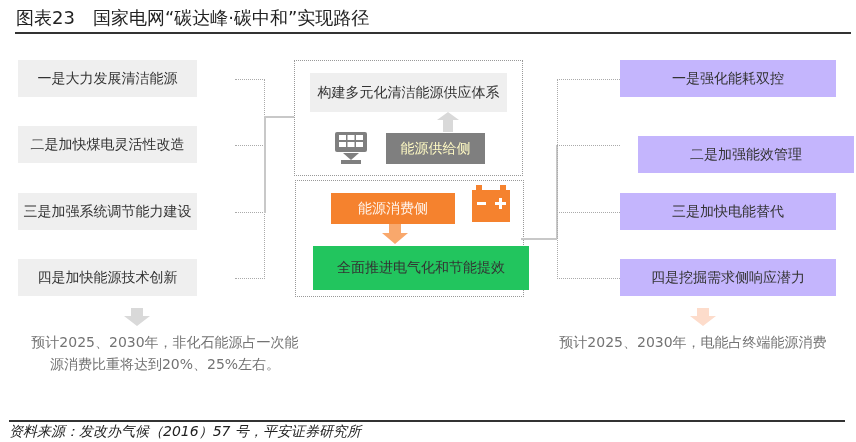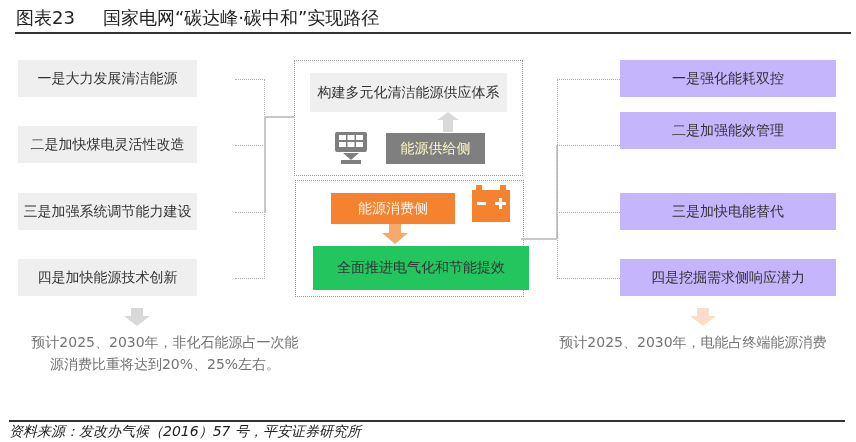--- a/index.html
+++ b/index.html
@@ -1,20 +1,20 @@
 <!DOCTYPE html>
 <html><head>
 <meta charset="utf-8">
 <style>
   html, body { margin: 0; padding: 0; background: #ffffff; }
   body { width: 856px; height: 442px; position: relative; overflow: hidden;
          font-family: "DejaVu Sans", "Liberation Sans", sans-serif; color: #333333; }
   .abs { position: absolute; }
   .title { left: 16px; top: 6px; font-size: 18px; color: #222; letter-spacing: 0px; white-space: nowrap; }
-  .title .num { margin-right: 28px; }
+  .title .num { margin-right: 18px; }
   .rule-top { left: 15px; top: 32px; width: 836px; height: 2px; background: #333; }
   .rule-bot { left: 9px; top: 420px; width: 836px; height: 2px; background: #333; }
   .source { left: 9px; top: 423px; font-size: 14px; font-style: italic; color: #222; white-space: nowrap; }
 
   .box { position: absolute; display: flex; align-items: center; justify-content: center;
          font-size: 14px; color: #333; white-space: nowrap; }
   .left-box { left: 18px; width: 179px; height: 37px; background: #efefef; }
   .right-box { left: 620px; width: 216px; height: 37px; background: #c4b5fd; }
 
   .dot-h { position: absolute; height: 0; border-top: 1px dotted #aaa; }
@@ -99,21 +99,21 @@
 
 <div class="solid-h" style="left:521px; top:238px; width:36px;"></div>
 <div class="solid-v" style="left:556px; top:145px; height:94px;"></div>
 <div class="dot-v" style="left:557px; top:79px; height:200px;"></div>
 <div class="dot-h" style="left:557px; top:79px; width:63px;"></div>
 <div class="dot-h" style="left:557px; top:145px; width:63px;"></div>
 <div class="dot-h" style="left:557px; top:212px; width:63px;"></div>
 <div class="dot-h" style="left:557px; top:278px; width:63px;"></div>
 
 <div class="box right-box" style="top:60px;">一是强化能耗双控</div>
-<div class="box right-box" style="top:112px;">二是加强能效管理</div>
+<div class="box right-box" style="top:136px;margin-left:18px;">二是加强能效管理</div>
 <div class="box right-box" style="top:193px;">三是加快电能替代</div>
 <div class="box right-box" style="top:259px;">四是挖掘需求侧响应潜力</div>
 
 <div class="abs" style="left:124px; top:308px;">
   <svg width="26" height="18" viewBox="0 0 26 18">
       <polygon points="7,0 19,0 19,8 26,8 13,18 0,8 7,8" fill="#d9d9d9"></polygon>
     </svg>
 </div>
 <div class="abs" style="left:690px; top:308px;">
   <svg width="26" height="18" viewBox="0 0 26 18">

